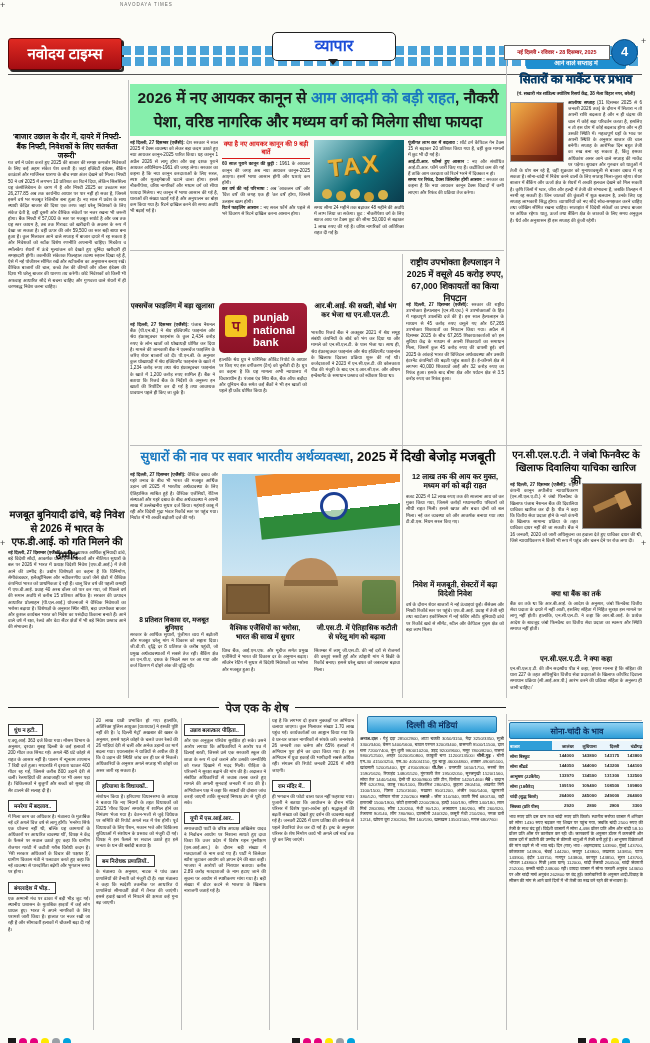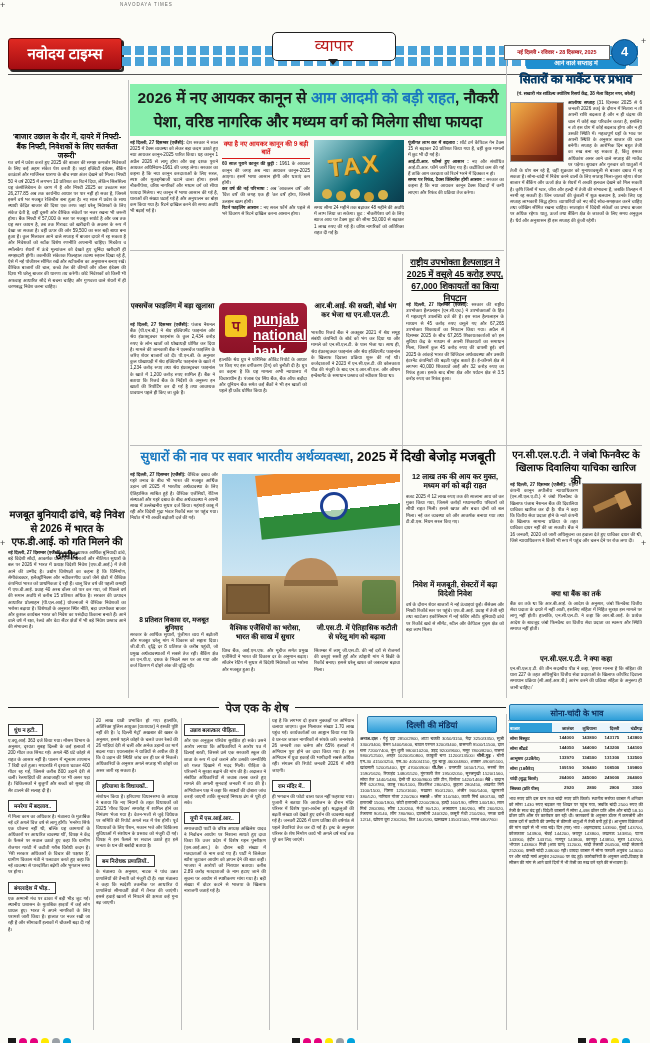--- a/index.html
+++ b/index.html
@@ -41,21 +41,21 @@
 
   <div class="abs" style="left:0;top:0;width:650px;height:78px;">
     <div class="abs" style="left:8px;top:38px;width:112px;height:30px;background:linear-gradient(180deg,#e02a22,#a50d12);
                 border:1px solid #5c0606;border-radius:3px;box-shadow:2px 2px 0 #2a2a2a;
                 color:#fff;font-weight:bold;font-size:15px;text-align:center;line-height:30px;">
       <span>नवोदय टाइम्स</span>
     </div>
     <div class="abs" style="left:122px;top:46px;width:518px;height:9px;background:repeating-linear-gradient(90deg,#4aa3d8 0 9px,#ffffff 9px 13px);"></div>
     <div class="abs" style="left:122px;top:57px;width:518px;height:9px;background:repeating-linear-gradient(90deg,#4aa3d8 0 9px,#ffffff 9px 13px);"></div>
     <div class="abs" style="left:272px;top:32px;width:122px;height:27px;background:#fff;border:1.6px solid #222;border-radius:5px;
-                text-align:center;line-height:26px;font-weight:normal;font-size:16px;color:#b91c1c;z-index:3;">
+                text-align:center;line-height:26px;font-weight:bold;font-size:16px;color:#1d4ed8;z-index:3;">
       <span>व्यापार</span>
     </div>
     <div class="abs" style="left:328px;top:59px;width:0;height:0;border-left:5px solid transparent;border-right:5px solid transparent;border-top:6px solid #222;z-index:3;"></div>
     <div class="abs" style="left:504px;top:45px;width:104px;height:13px;background:#fff;border:1px solid #666;
                 font-size:5.4px;font-weight:bold;color:#b01116;text-align:center;line-height:13px;z-index:3;">
       <span>नई दिल्ली • रविवार • 28 दिसम्बर, 2025</span>
     </div>
     <div class="abs" style="left:611px;top:39px;width:25px;height:25px;border-radius:50%;background:#1673b9;border:1.5px solid #0b4d80;
                 color:#fff;font-weight:bold;font-size:13px;text-align:center;line-height:24px;z-index:3;">
       <span>4</span>
@@ -121,38 +121,38 @@
   <div class="abs shead" style="left:130px;top:302px;width:85px;font-size:7px;">
     <span>एक्सचेंज फाइलिंग में बड़ा खुलासा</span>
   </div>
   <div class="abs bt" style="left:130px;top:322px;width:85px;height:120px;">
     <span class="dl">नई दिल्ली, 27 दिसम्बर (एजैंसी):</span>
     <span>पंजाब नैशनल बैंक (पी.एन.बी.) ने श्रेय इक्विपमैंट फाइनांस और श्रेय इंफ्रास्ट्रक्चर फाइनांस के कुल 2,434 करोड़ रुपए के लोन खातों को धोखाधड़ी घोषित कर दिया है। मामले की जानकारी बैंक ने एक्सचेंज फाइलिंग के जरिए शेयर बाजारों को दी। पी.एन.बी. के अनुसार कुल धोखाधड़ी में श्रेय इक्विपमैंट फाइनांस के खाते में 1,234 करोड़ रुपए तथा श्रेय इंफ्रास्ट्रक्चर फाइनांस के खाते में 1,200 करोड़ रुपए शामिल हैं। बैंक ने बताया कि रिजर्व बैंक के निर्देशों के अनुरूप इन खातों की रिपोर्टिंग कर दी गई है तथा आवश्यक प्रावधान पहले ही किए जा चुके हैं।</span>
   </div>
 
   <div class="abs" style="left:219px;top:303px;width:88px;height:50px;background:linear-gradient(180deg,#a41e38,#8c1226);border-radius:5px;overflow:hidden;">
     <div style="position:absolute;left:6px;top:12px;width:22px;height:22px;background:#f4c421;border-radius:3px;text-align:center;line-height:22px;font-weight:bold;font-size:14px;color:#8c1226;"><span>प</span></div>
-    <div style="position:absolute;left:34px;top:8px;color:#fff;font-size:14px;line-height:1.15;font-weight:bold;text-decoration:underline;">
+    <div style="position:absolute;left:34px;top:8px;color:#fff;font-size:11px;line-height:1.15;font-weight:bold;">
       <div>punjab</div>
       <div>national</div>
       <div>bank</div>
     </div>
   </div>
   <div class="abs bt" style="left:219px;top:357px;width:88px;height:85px;">
     <span>हालांकि श्रेय ग्रुप ने फोरैंसिक ऑडिट रिपोर्ट के आधार पर किए गए इस वर्गीकरण (टैग) को चुनौती दी है। ग्रुप का कहना है कि यह मामला अभी न्यायालय में विचाराधीन है। पंजाब एंड सिंध बैंक, बैंक ऑफ बड़ौदा और यूनियन बैंक समेत कई बैंकों ने भी इन खातों को पहले ही फ्रॉड घोषित किया है।</span>
   </div>
 
   <div class="abs shead" style="left:311px;top:302px;width:89px;font-size:7px;">
     <span>आर.बी.आई. की सख्ती, बोर्ड भंग कर भेजा था एन.सी.एल.टी.</span>
   </div>
   <div class="abs bt" style="left:311px;top:330px;width:89px;height:112px;">
     <span>भारतीय रिजर्व बैंक ने अक्तूबर 2021 में श्रेय समूह संबंधी कंपनियों के बोर्ड को भंग कर दिया था और मामले को एन.सी.एल.टी. के पास भेजा था। साथ ही, श्रेय इंफ्रास्ट्रक्चर फाइनांस और श्रेय इक्विपमैंट फाइनांस के खिलाफ दिवाला प्रक्रिया शुरू की गई थी। कर्जदाताओं ने 2023 में एन.सी.एल.टी. की कोलकाता पीठ की मंजूरी के बाद एन.ए.आर.सी.एल. और ऑथम इन्वैस्टमैंट के समाधान प्रस्ताव को स्वीकार किया था।</span>
   </div>
 
-  <div class="abs shead" style="left:406px;top:256px;width:98px;font-size:8.6px;line-height:1.4;text-decoration:underline;">
+  <div class="abs shead" style="left:406px;top:256px;width:98px;font-size:8.6px;line-height:1.4;">
     <span>राष्ट्रीय उपभोक्ता हैल्पलाइन ने 2025 में वसूले 45 करोड़ रुपए, 67,000 शिकायतों का किया निपटान</span>
   </div>
   <div class="abs bt" style="left:406px;top:302px;width:98px;height:140px;">
     <span class="dl">नई दिल्ली, 27 दिसम्बर (एजैंसी):</span>
     <span>सरकार की राष्ट्रीय उपभोक्ता हैल्पलाइन (एन.सी.एच.) ने उपभोक्ताओं के हित में महत्वपूर्ण उपलब्धि दर्ज की है। इस साल हैल्पलाइन के माध्यम से 45 करोड़ रुपए वसूले गए और 67,265 उपभोक्ता शिकायतों का निपटान किया गया। अप्रैल से दिसम्बर 2025 के बीच 67,265 शिकायतकर्ताओं को इस सुविधा केंद्र के माध्यम से अपनी शिकायतों का समाधान मिला, जिसमें कुल 45 करोड़ रुपए की वापसी हुई। वर्ष 2025 के आंकड़े भारत की डिजिटल अर्थव्यवस्था और उसकी इंटरनैट कंपनियों की बढ़ती पहुंच बताते हैं। ई-कॉमर्स क्षेत्र से लगभग 40,000 शिकायतें आईं और 32 करोड़ रुपए का रिफंड हुआ। इसके बाद बीमा क्षेत्र और पर्यटन क्षेत्र से 3.5 करोड़ रुपए का रिफंड हुआ।</span>
   </div>
 
   <div class="abs" style="left:510px;top:56px;width:132px;height:388px;overflow:hidden;">
     <div class="kicker" style="width:100px;margin:0 auto;">आने वाले सप्ताह में</div>
     <div style="font-weight:bold;font-size:11.5px;color:#0e5f9e;text-align:center;line-height:1.3;margin-top:3px;-webkit-text-stroke:.3px #07365c;">सितारों का मार्केट पर प्रभाव</div>
@@ -278,21 +278,21 @@
     <div class="bt" style="margin-top:3px;height:292px;font-size:4.3px;">
       <span class="li">अनाज-दाल :</span> <span>गेहूं दड़ा 2850/2900, आटा चक्की 3050/3150, मैदा 3250/3350, सूजी 3300/3400, बेसन 5400/5600, चावल परमल 3200/3400, बासमती 9500/11500, दाल चना 7200/7400, मूंग धुली 9800/10200, उड़द 9200/9600, मसूर 7800/8200, राजमां 9800/12500, अरहर 10200/10800, काबुली चना 11200/13500।</span>
       <span class="li">चीनी-गुड़ :</span> <span>चीनी एम-30 4150/4250, एस-30 4050/4150, गुड़ चाकू 4600/4800, शक्कर 4900/5100, खांडसारी 5200/5400, बूरा 4700/4900।</span>
       <span class="li">घी-तेल :</span> <span>वनस्पति 1650/1750, सरसों तेल 1590/1620, रिफाइंड 1480/1520, मूंगफली तेल 1950/2050, सूरजमुखी 1520/1560, सोया तेल 1440/1480, देसी घी 8200/8600 प्रति टीन, बिनौला 1420/1460।</span>
       <span class="li">मेवे :</span> <span>बादाम गिरी 620/780, काजू 780/1100, किशमिश 280/420, छुहारा 280/450, अखरोट गिरी 1100/1500, पिस्ता 1250/1600, मखाना 950/1200, अंजीर 900/1400, खुरमानी 380/520, नारियल गोला 220/260।</span>
       <span class="li">मसाले :</span> <span>जीरा 310/340, काली मिर्च 680/740, बड़ी इलायची 1500/1900, छोटी इलायची 2200/2800, हल्दी 160/190, धनिया 140/180, लाल मिर्च 280/380, सौंफ 120/260, मेथी 90/120, अजवायन 180/260, सोंठ 260/320, तेजपत्ता 90/140, लौंग 780/900, दालचीनी 240/320, कसूरी मेथी 210/260, नमक डली 12/14, खोपरा बूरा 230/260, तिल 160/190, खसखस 1350/1500, मगज 680/760।</span>
     </div>
   </div>
   <div class="vline" style="left:506px;top:714px;height:316px;"></div>
 
-  <div class="abs" style="left:509px;top:704px;width:134px;height:308px;overflow:hidden;">
+  <div class="abs" style="left:509px;top:722px;width:134px;height:308px;overflow:hidden;">
     <div class="bluebar" style="width:134px;font-size:8px;padding:2px 0;">सोना-चांदी के भाव</div>
     <table class="bl" style="margin-top:2px;">
       <tbody>
           <tr class="hd">
         <td>बाजार</td>
             <td>जालंधर</td>
             <td>लुधियाना</td>
             <td>दिल्ली</td>
             <td>चंडीगढ़</td>
       </tr>

